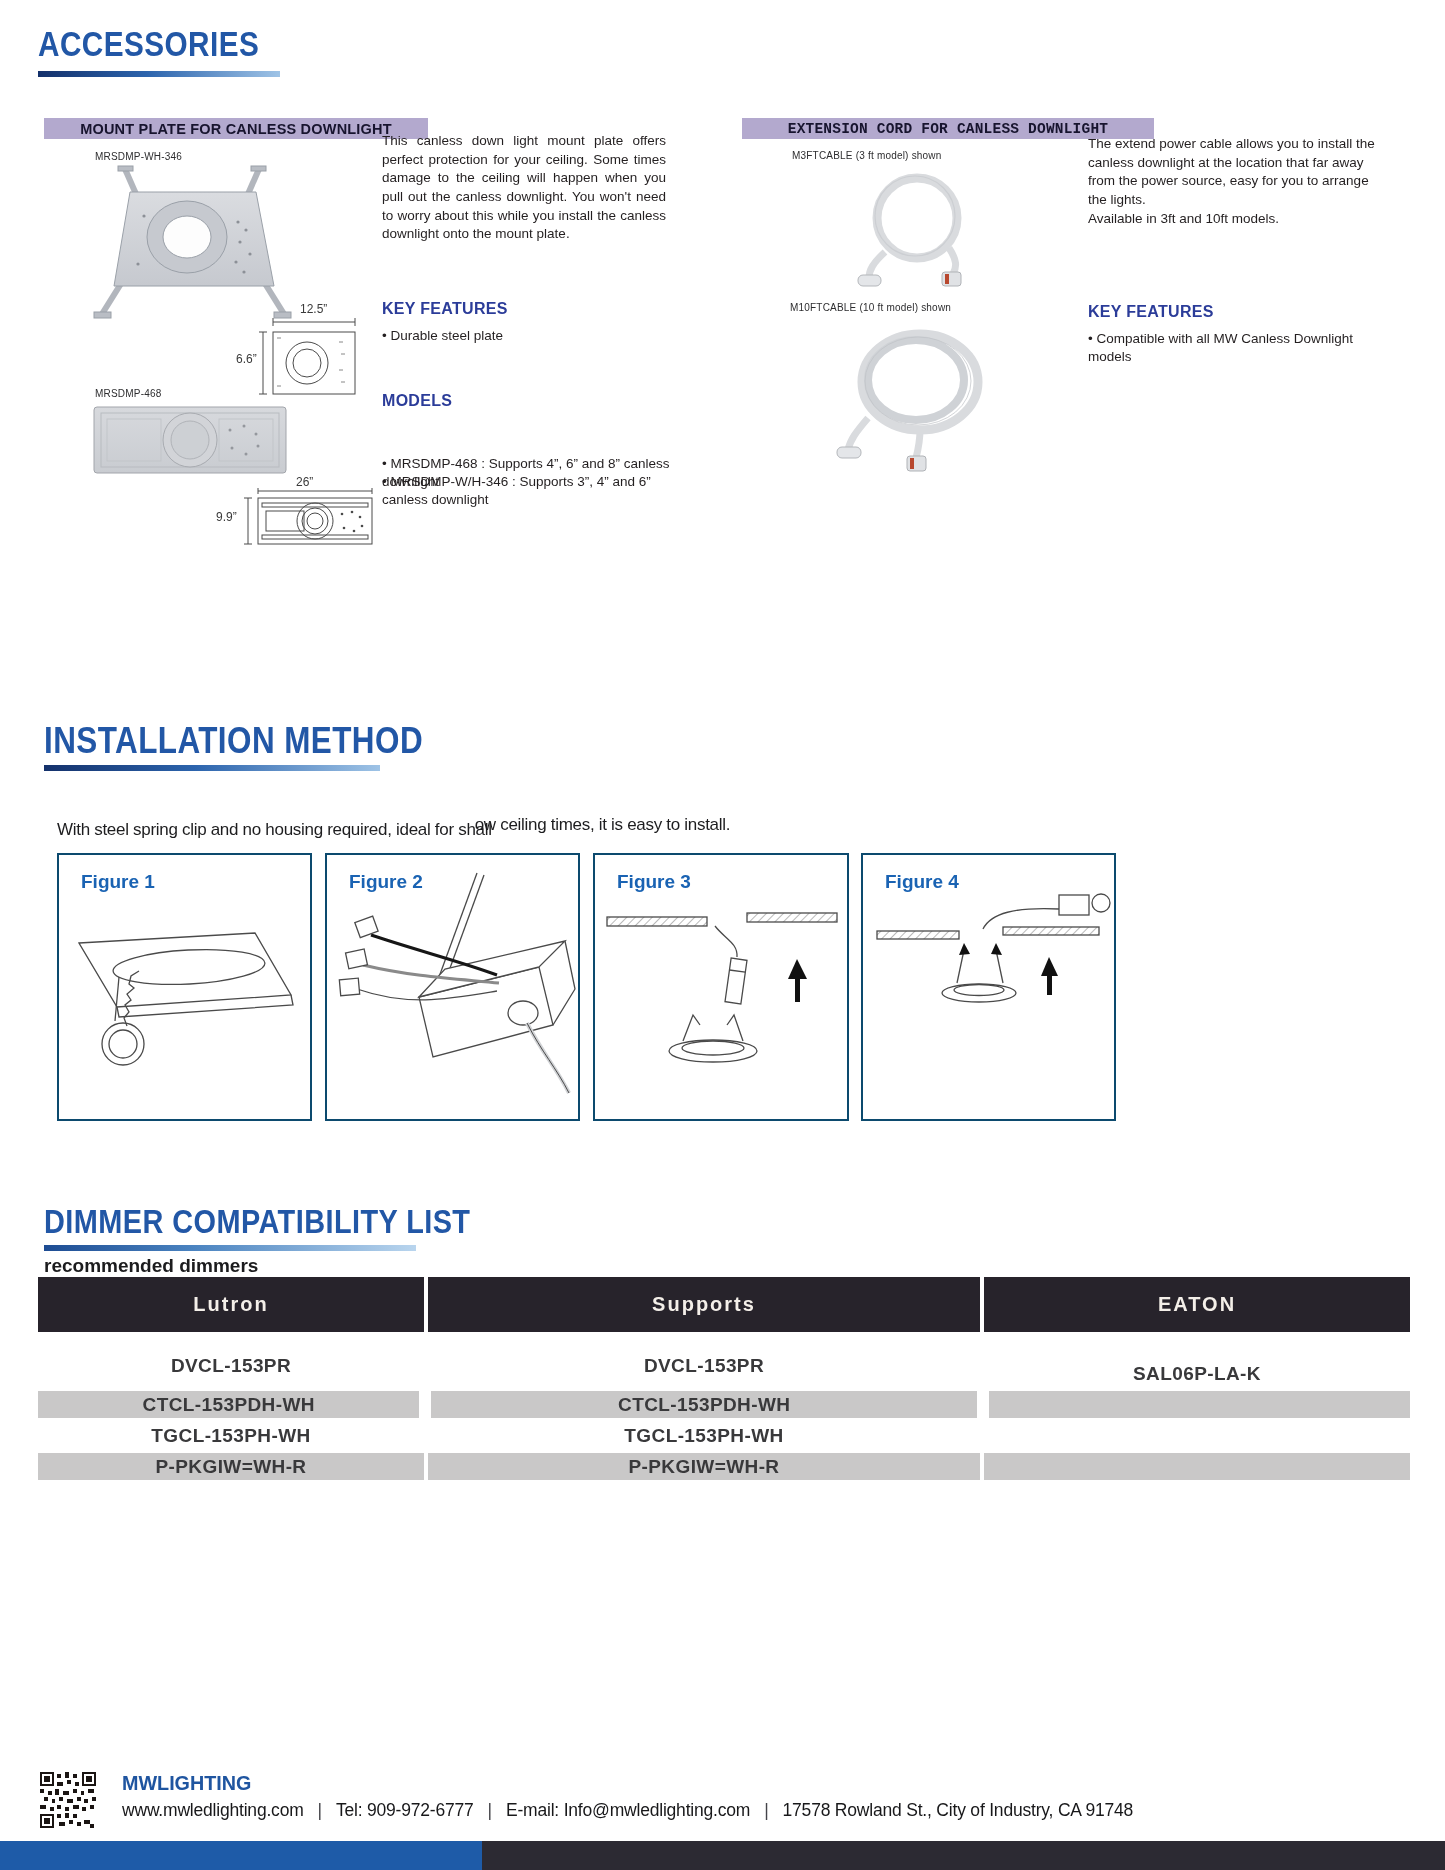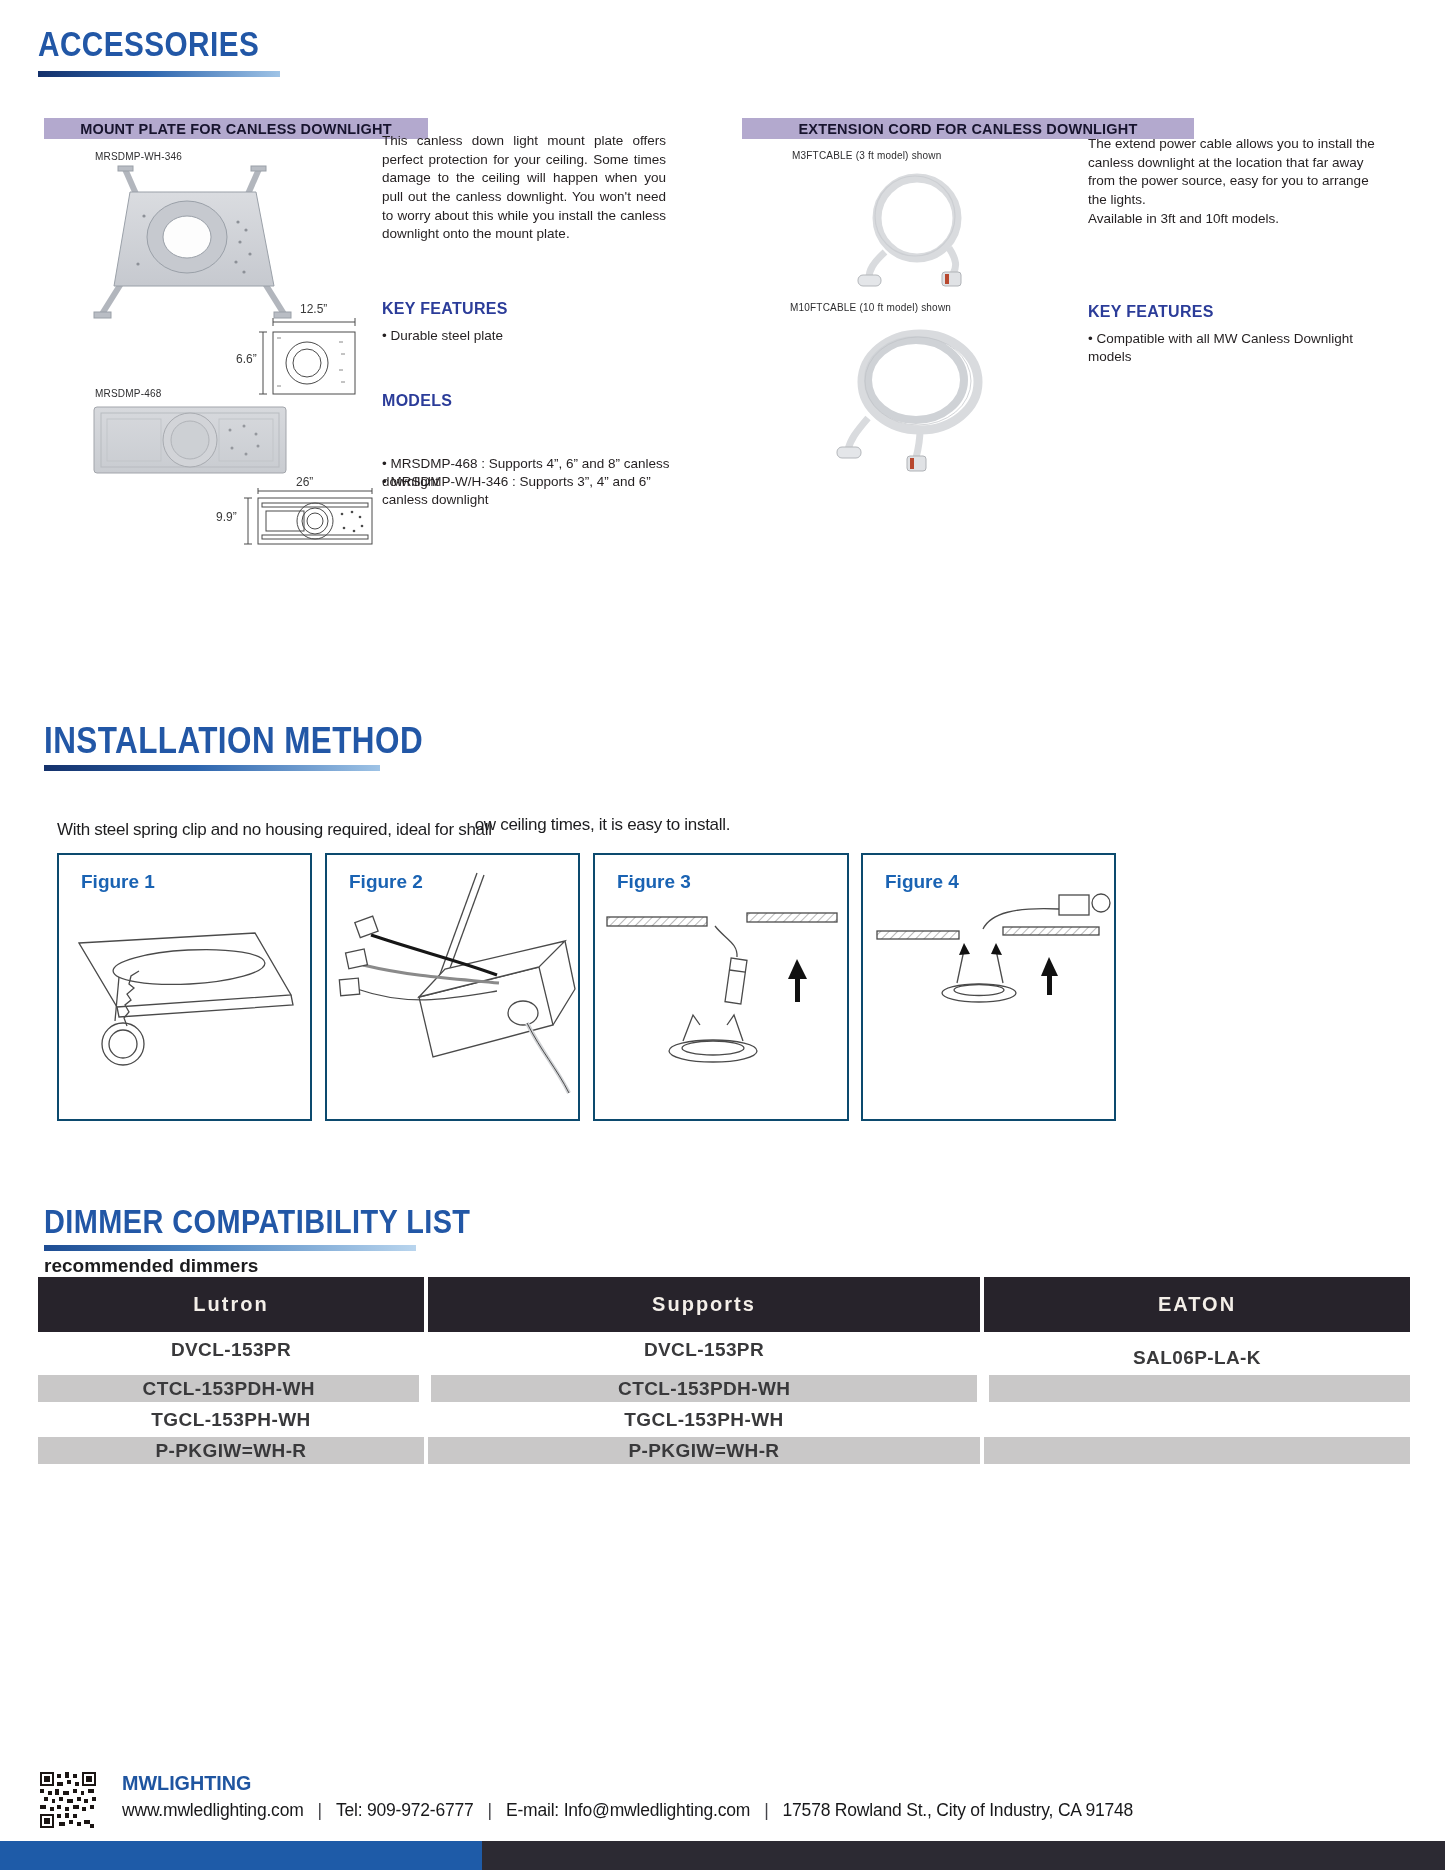--- a/index.html
+++ b/index.html
@@ -153,21 +153,21 @@
   <div class="abs dim" style="left:296px;top:475px;">26”</div>
   <div class="abs dim" style="left:216px;top:510px;">9.9”</div>
 
   <div class="abs desc just" style="left:382px;top:132px;width:284px;">This canless down light mount plate offers perfect protection for your ceiling. Some times damage to the ceiling will happen when you pull out the canless downlight. You won't need to worry about this while you install the canless downlight onto the mount plate.</div>
   <div class="abs feat-title" style="left:382px;top:300px;">KEY FEATURES</div>
   <div class="abs bullet" style="left:382px;top:327px;width:280px;">• Durable steel plate</div>
   <div class="abs feat-title" style="left:382px;top:392px;">MODELS</div>
   <div class="abs bullet" style="left:382px;top:425px;width:292px;margin-top:48px;">• MRSDMP-W/H-346 : Supports 3”, 4” and 6” canless downlight</div>
   <div class="abs bullet" style="left:382px;top:455px;width:292px;">• MRSDMP-468 : Supports 4”, 6” and 8” canless downlight</div>
 
-  <div class="abs colbar" style="left:742px;top:118px;width:452px;height:21px;">EXTENSION CORD FOR CANLESS DOWNLIGHT</div>
+  <div class="abs colbar" style="left:742px;top:118px;width:412px;height:21px;font-family:Liberation Mono, monospace;">EXTENSION CORD FOR CANLESS DOWNLIGHT</div>
 
   <div class="abs caption" style="left:792px;top:150px;">M3FTCABLE (3 ft model) shown</div>
 
   <svg class="abs" style="left:845px;top:160px;" width="140" height="138" viewBox="0 0 140 138">
     <circle cx="72" cy="58" r="40" fill="none" stroke="#d9dbde" stroke-width="9"></circle>
     <circle cx="70" cy="56" r="40" fill="none" stroke="#c6c9cd" stroke-width="1.2" opacity="0.7"></circle>
     <path d="M40,92 C 28,103 24,110 24,118" fill="none" stroke="#d9dbde" stroke-width="7"></path>
     <rect x="13" y="115" width="23" height="11" rx="5" fill="#e4e6e9" stroke="#b4b7bb"></rect>
     <path d="M104,88 C 112,100 112,107 108,114" fill="none" stroke="#d9dbde" stroke-width="7"></path>
     <rect x="97" y="112" width="19" height="14" rx="3" fill="#e0e2e5" stroke="#b0b3b7"></rect>
@@ -297,21 +297,21 @@
   <div class="abs subt" style="left:44px;top:1255px;">recommended dimmers</div>
 
   <div class="abs" style="left:38px;top:1277px;width:1372px;">
 
     <div style="display:flex;gap:4px;">
       <div class="tbl-h" style="width:386px;height:55px;">Lutron</div>
       <div class="tbl-h" style="width:552px;height:55px;">Supports</div>
       <div class="tbl-h" style="width:426px;height:55px;">EATON</div>
     </div>
 
-    <div style="display:flex;gap:4px;margin-top:4px;">
+    <div style="display:flex;gap:4px;margin-top:20px;">
       <div class="tbl-c" style="width:386px;height:27px;">DVCL-153PR</div>
       <div class="tbl-c" style="width:552px;height:27px;">DVCL-153PR</div>
       <div class="tbl-c" style="width:426px;height:27px;padding-top:8px;">SAL06P-LA-K</div>
     </div>
 
     <div style="display:flex;gap:12px;margin-top:4px;">
       <div class="tbl-c rowgray" style="width:386px;height:27px;">CTCL-153PDH-WH</div>
       <div class="tbl-c rowgray" style="width:552px;height:27px;">CTCL-153PDH-WH</div>
       <div class="tbl-c rowgray" style="width:426px;height:27px;"></div>
     </div>

